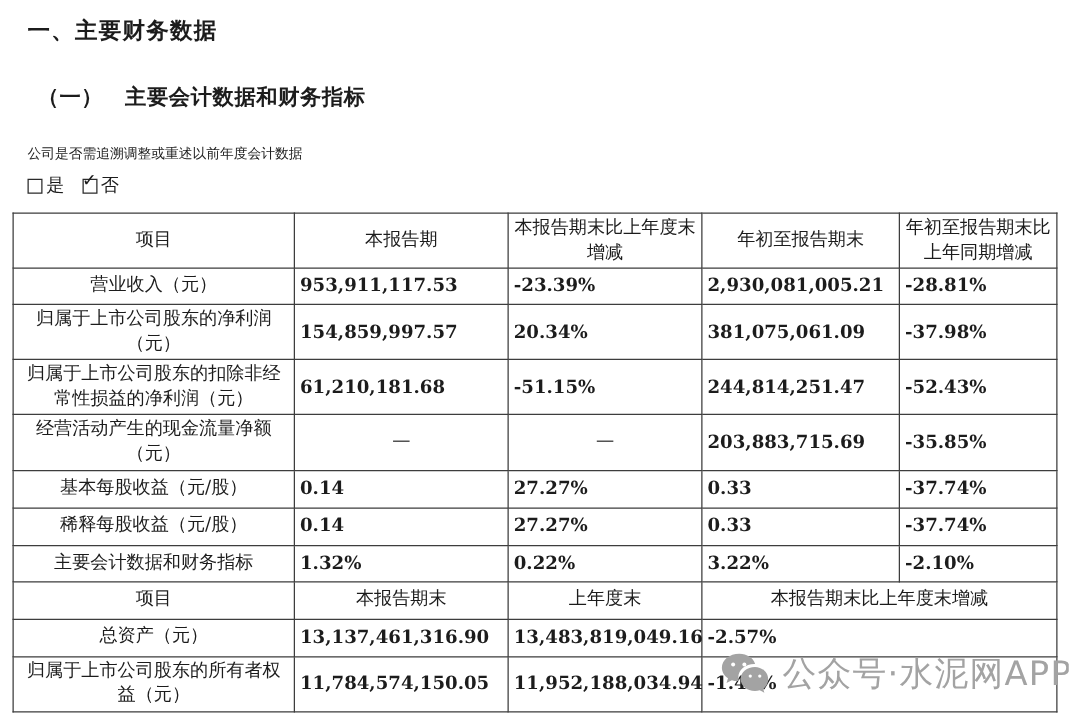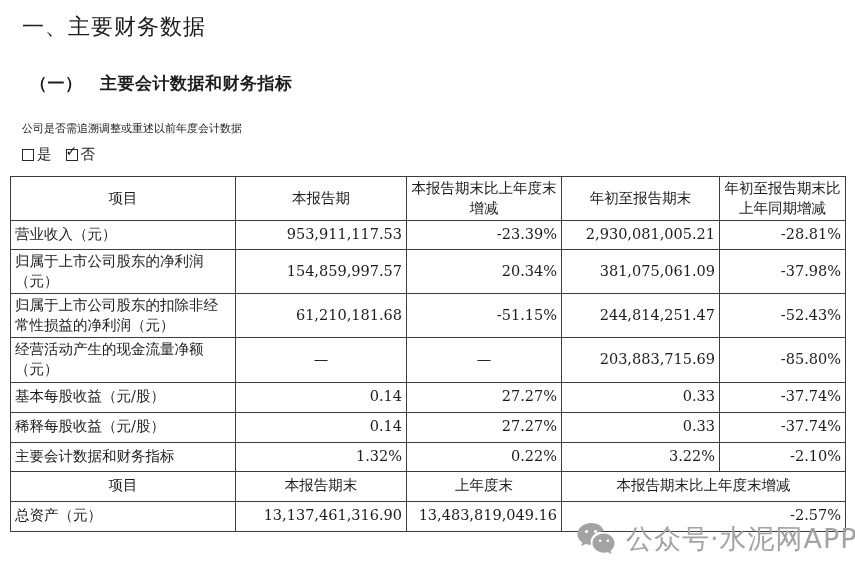--- a/index.html
+++ b/index.html
@@ -3,21 +3,21 @@
 <meta charset="utf-8">
 <style>
   html,body{margin:0;padding:0;}
   body{
     width:855px;height:573px;background:#ffffff;position:relative;overflow:hidden;
     font-family:"DejaVu Serif","Liberation Serif",serif;
     color:#1c1c1c;
   }
   .doc-title{
     margin:12px 0 0 22px;
-    font-size:22px;font-weight:normal;letter-spacing:1px;
+    font-size:18px;font-weight:bold;letter-spacing:1px;
   }
   .doc-subtitle{
     margin:30px 17px 0 30px;
     font-size:17px;font-weight:bold;letter-spacing:0.5px;
   }
   .question{
     margin:26px 0 0 22px;
     font-size:11px;
   }
   .options{
@@ -51,26 +51,27 @@
     padding:2px 4px;
     box-sizing:border-box;
     background:#ffffff;
   }
   td.hdr{
     background:#e3e3e3;
     text-align:center;
   }
   td.lbl{
     background:#e3e3e3;
+    text-align:center;
+    padding:2px 20px 2px 8px;
+  }
+  td.num{
     text-align:left;
-    padding:2px 20px 2px 8px;
-  }
-  td.num{
-    text-align:right;
     padding-right:10px;
+    font-weight:bold;
   }
   td.gray{background:#e3e3e3;}
   td.dash{text-align:center;}
   tr.h37{height:37px}
   tr.h29{height:29px}
   tr.h41{height:41px}
   tr.h42{height:42px}
   tr.h39{height:39px}
   tr.h30{height:30px}
   .watermark{
@@ -141,21 +142,21 @@
     <td class="num">61,210,181.68</td>
     <td class="num">-51.15%</td>
     <td class="num">244,814,251.47</td>
     <td class="num">-52.43%</td>
   </tr>
   <tr class="h39">
     <td class="lbl">经营活动产生的现金流量净额（元）</td>
     <td class="dash gray">—</td>
     <td class="dash gray">—</td>
     <td class="num">203,883,715.69</td>
-    <td class="num">-85.80%</td>
+    <td class="num">-35.85%</td>
   </tr>
   <tr class="h30">
     <td class="lbl">基本每股收益（元/股）</td>
     <td class="num">0.14</td>
     <td class="num">27.27%</td>
     <td class="num">0.33</td>
     <td class="num">-37.74%</td>
   </tr>
   <tr class="h30">
     <td class="lbl">稀释每股收益（元/股）</td>
@@ -176,20 +177,26 @@
     <td class="hdr">项目</td>
     <td class="hdr">本报告期末</td>
     <td class="hdr">上年度末</td>
     <td class="hdr" colspan="2">本报告期末比上年度末增减</td>
   </tr>
   <tr class="h30">
     <td class="lbl">总资产（元）</td>
     <td class="num">13,137,461,316.90</td>
     <td class="num">13,483,819,049.16</td>
     <td class="num" colspan="2">-2.57%</td>
+  </tr>
+  <tr class="h42">
+    <td class="lbl">归属于上市公司股东的所有者权益（元）</td>
+    <td class="num">11,784,574,150.05</td>
+    <td class="num">11,952,188,034.94</td>
+    <td class="num" colspan="2">-1.40%</td>
   </tr>
 </tbody>
   </table>
 
 <div class="watermark">
   <svg class="wm-icon" viewBox="0 0 40 36" xmlns="http://www.w3.org/2000/svg">
     <g fill="#a3a3a3">
       <path d="M15.5 2C7.5 2 1.5 7 1.5 13.2c0 3.4 1.9 6.4 4.9 8.4l-1.2 3.7 4.3-2.2c1.4.4 2.9.7 4.5.7.4 0 .8 0 1.2-.1-.3-.9-.5-1.9-.5-2.9 0-5.9 5.7-10.6 12.7-10.6h.7C26.7 5.4 21.6 2 15.5 2z"></path>
       <circle cx="10.5" cy="10.5" r="1.6" fill="#ffffff"></circle>
       <circle cx="19.5" cy="10.5" r="1.6" fill="#ffffff"></circle>

